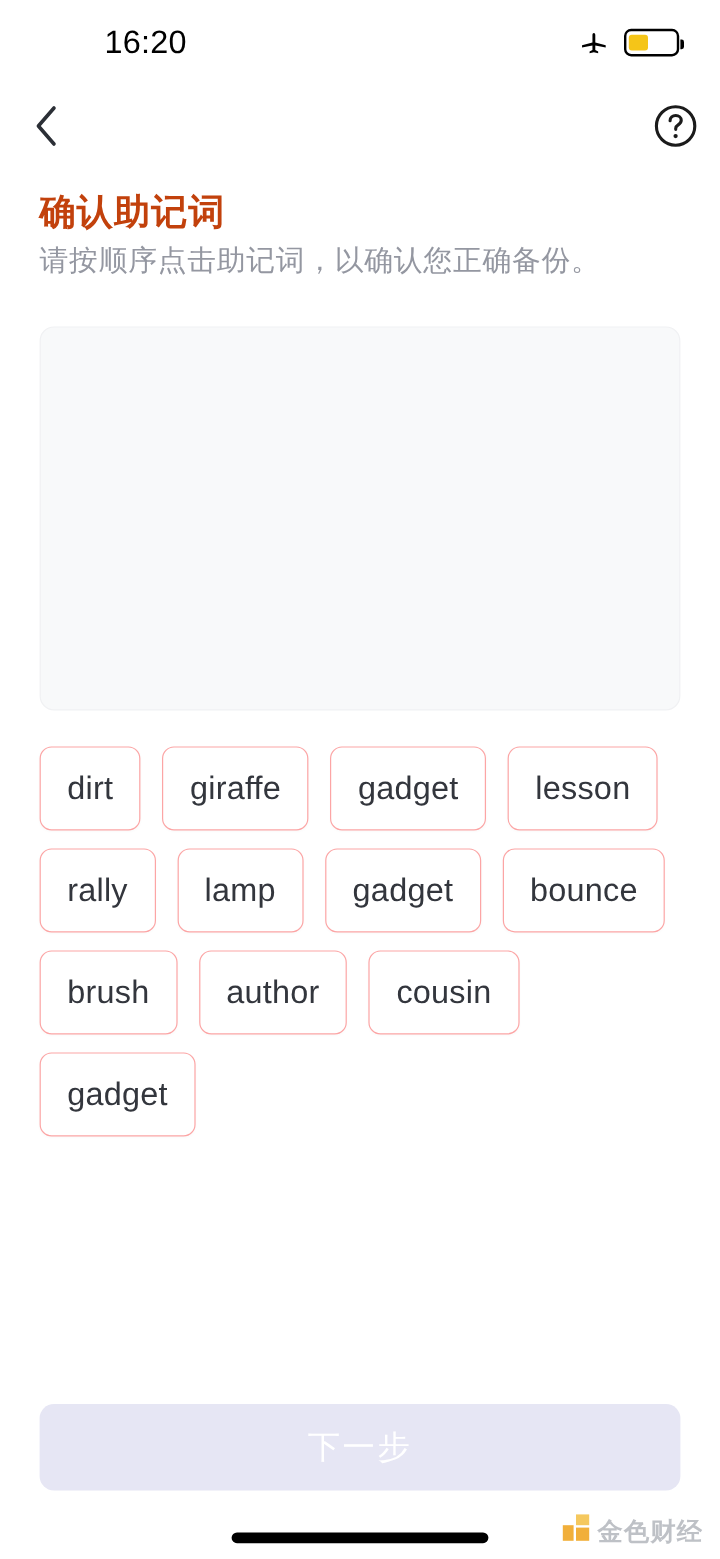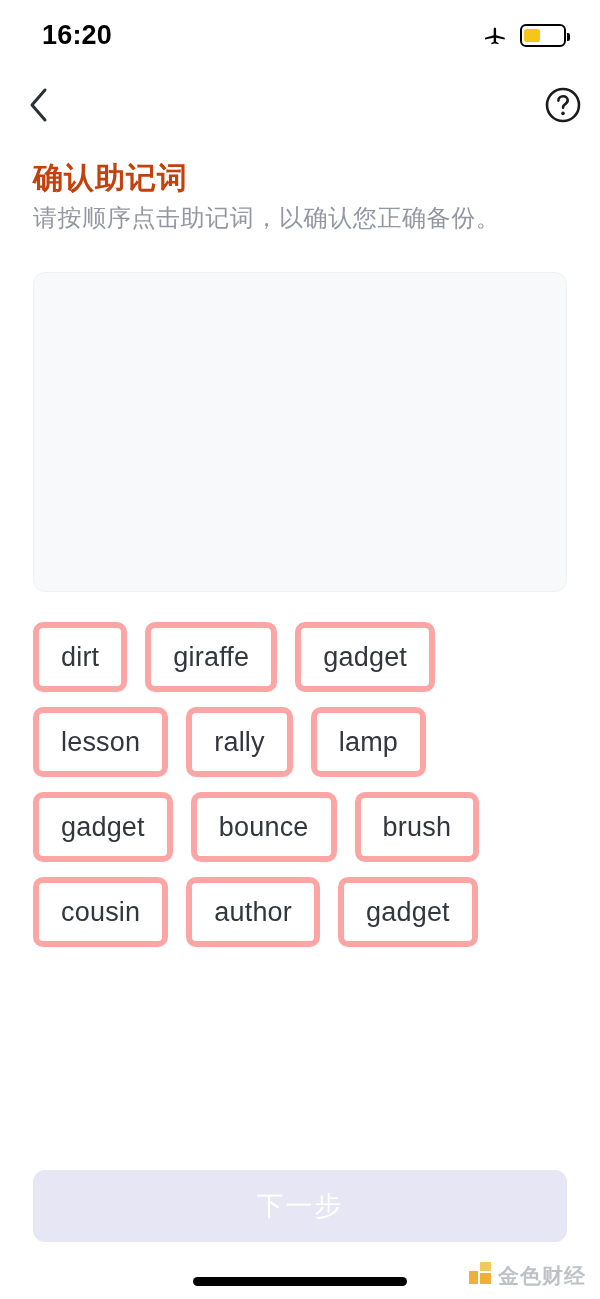--- a/index.html
+++ b/index.html
@@ -26,24 +26,25 @@
     width: 600px;
     height: 70px;
     display: flex;
     align-items: center;
     justify-content: space-between;
     padding: 0 34px 0 42px;
     box-sizing: border-box;
   }
   #status-time {
     font-size: 27px;
-    font-weight: bold;
+    font-weight: normal;
     color: #000000;
     letter-spacing: 0.2px;
     line-height: 1;
+    margin-left: 45px;
   }
   #status-right {
     display: flex;
     align-items: center;
     gap: 12px;
   }
   .airplane-icon svg { display: block; }
   .battery {
     position: relative;
     width: 46px;
@@ -152,21 +153,21 @@
   }
   .word-chip {
     height: 70px;
     min-width: 50px;
     padding: 0 22px;
     box-sizing: border-box;
     display: flex;
     align-items: center;
     justify-content: center;
     background: #ffffff;
-    border: 6px solid #fca5a5;
+    border: 1px solid #fca5a5;
     border-radius: 10px;
     font-size: 27px;
     color: #33363d;
     letter-spacing: 0.2px;
     cursor: pointer;
     box-shadow: 0 1px 2px rgba(0,0,0,0.02);
   }
 
   
   #next-button {
@@ -275,22 +276,22 @@
   <div id="word-bank">
       <div class="word-chip">dirt</div>
       <div class="word-chip">giraffe</div>
       <div class="word-chip">gadget</div>
       <div class="word-chip">lesson</div>
       <div class="word-chip">rally</div>
       <div class="word-chip">lamp</div>
       <div class="word-chip">gadget</div>
       <div class="word-chip">bounce</div>
       <div class="word-chip">brush</div>
+      <div class="word-chip">author</div>
       <div class="word-chip">cousin</div>
-      <div class="word-chip">author</div>
       <div class="word-chip">gadget</div>
     </div>
 
   <button id="next-button" disabled="disabled" style="background: rgb(230, 230, 244); color: rgb(255, 255, 255);">下一步</button>
 
   <div id="home-indicator"></div>
 
   <div id="watermark">
     <span id="watermark-logo">
       <span class="wm-sq wm-a"></span>

